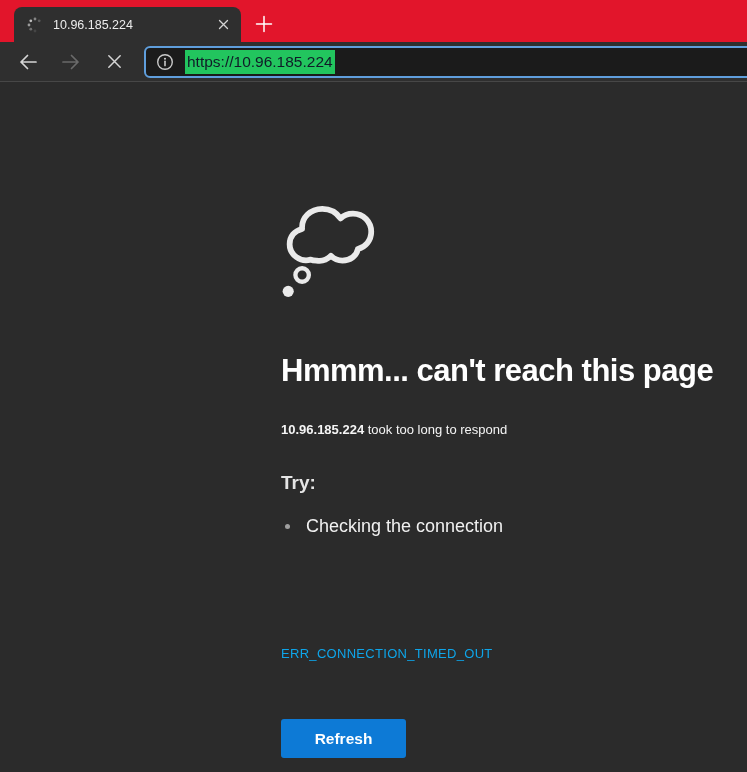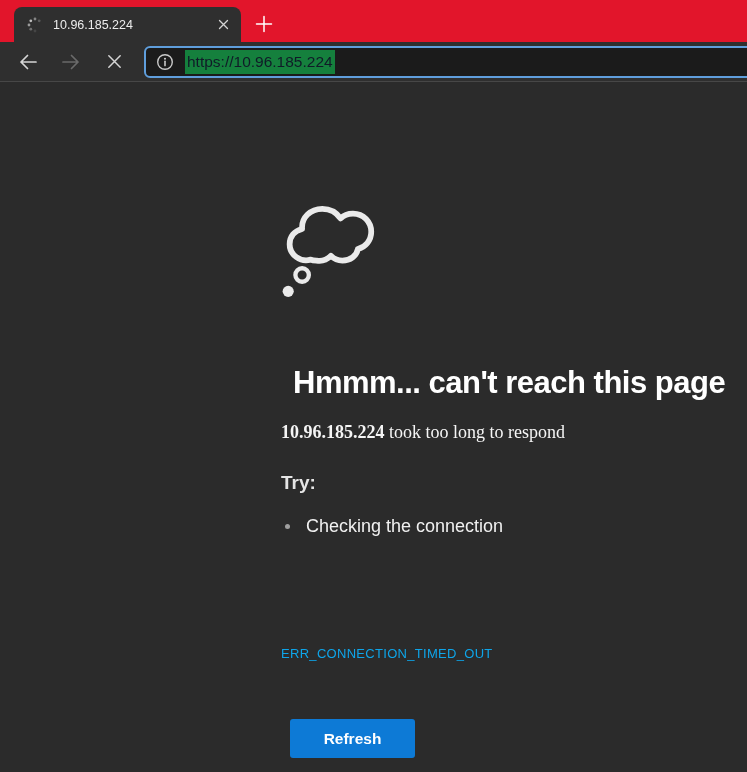--- a/index.html
+++ b/index.html
@@ -70,50 +70,49 @@
     padding-left: 8px;
     box-sizing: border-box;
   }
   .info-btn {
     width: 22px; height: 22px;
     display: flex; align-items: center; justify-content: center;
     margin-right: 9px;
   }
   .url { font-size: 15.5px; white-space: nowrap; }
   .url .sel {
-    background: #15803d;
+    background: #22c55e;
     color: #101b28;
     padding: 3px 2px 4px 2px;
     text-align: center;
   }
 
   
   .content {
     position: absolute; top: 82px; left: 0;
     width: 747px; height: 690px;
     background: #2b2b2b;
   }
   .error-container {
     position: absolute; left: 281px; top: 0;
     width: 450px; height: 690px;
   }
   .cloud-wrap { position: absolute; left: 0; top: 118px; }
   .page-title {
     position: absolute; left: 0; top: 271px;
-    margin: 12px;
+    margin: 0;
     font-size: 31px; font-weight: 700;
     letter-spacing: -0.5px;
     color: #ffffff;
     white-space: nowrap;
   }
   .subtitle {
     position: absolute; left: 0; top: 340px;
-    font-size: 18px; color: #f5f5f5;
+    font-size: 13px; color: #f5f5f5;
     white-space: nowrap;
-    font-family: Liberation Serif, serif;
   }
   .subtitle .host { font-weight: 700; }
   .try-label {
     position: absolute; left: 0; top: 390px;
     font-size: 19px; font-weight: 700; color: #e5e5e5;
   }
   .suggestions {
     position: absolute; left: 0; top: 424px;
     margin: 0; padding: 0; list-style: none;
   }
@@ -143,21 +142,20 @@
   }
   .refresh-btn {
     position: absolute; left: 0; top: 637px;
     width: 125px; height: 39px;
     background: #0d7ad6;
     color: #ffffff;
     font-family: inherit;
     font-size: 15.5px; font-weight: 700;
     border: none; border-radius: 3px;
     cursor: pointer;
-    margin-left: 9px;
   }
 </style>
 </head>
 <body>
 
 <div class="window">
 
   <div class="titlebar">
     <div class="tab">
       <span style="display:flex;">

